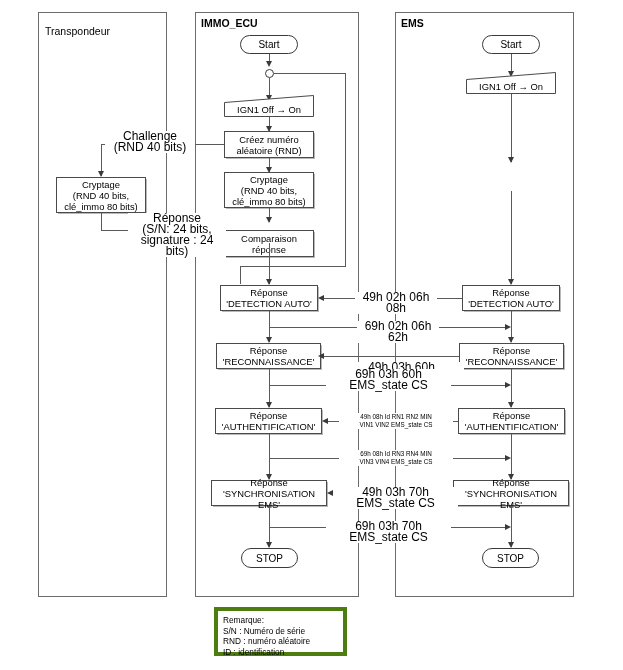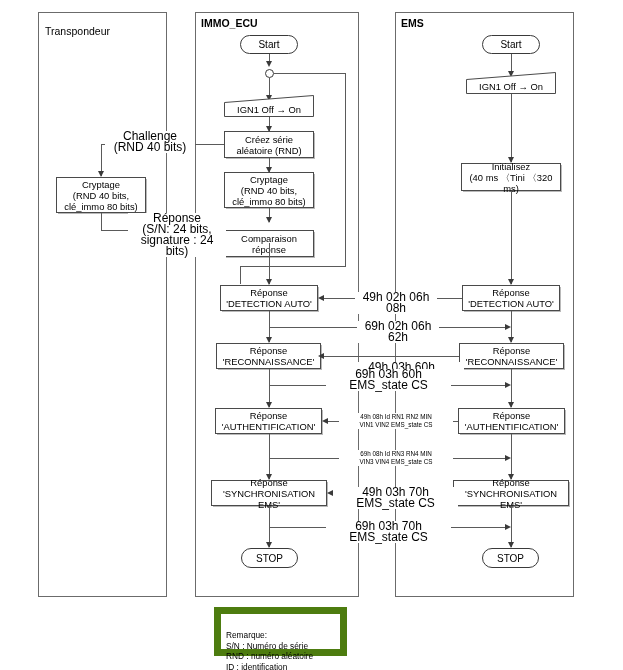--- a/index.html
+++ b/index.html
@@ -46,22 +46,22 @@
         border-bottom:3.5px solid transparent;border-right:6px solid #3a3a3a;}
   .ar-r{position:absolute;width:0;height:0;border-top:3.5px solid transparent;
         border-bottom:3.5px solid transparent;border-left:6px solid #3a3a3a;}
 
   
   .lbl{position:absolute;font-size:12px;line-height:11px;text-align:center;
        white-space:pre-line;background:#fff;padding:0 2px;}
   .lbl.small{font-size:6.3px;line-height:8px;}
 
   
-  .note{position:absolute;border:7px solid #4d7c0f;background:#fff;box-sizing:border-box;
-        font-size:8.3px;line-height:10.5px;padding:16px 5px;white-space:pre-line;}
+  .note{position:absolute;border:4px solid #4d7c0f;background:#fff;box-sizing:border-box;
+        font-size:8.3px;line-height:10.5px;padding:4px 5px;white-space:pre-line;}
 </style>
 </head>
 <body>
 
 <div id="stage">
 
   <div class="lane" style="left:38px;top:12px;width:127px;height:583px;"></div>
   <div class="lane-title" style="left:45px;top:25px;">Transpondeur</div>
 
   <div class="lane" style="left:195px;top:12px;width:162px;height:583px;"></div>
@@ -83,21 +83,21 @@
     <svg class="mtop" viewBox="0 0 90 22" preserveAspectRatio="none">
       <polygon points="0.5,7.5 89.5,0.5 89.5,21.5 0.5,21.5" fill="#ffffff" stroke="#4a4a4a" stroke-width="1"></polygon>
     </svg>
     <div class="mbody" style="border:none;background:transparent;">IGN1 Off → On</div>
   </div>
 
   <div class="vline" style="left:269px;top:117px;height:14px;"></div>
   <div class="ar-d" style="left:265.5px;top:126px;"></div>
 
   <div class="box" style="left:224px;top:131px;width:90px;height:27px;">
-    <span>Créez série
+    <span>Créez numéro
 aléatoire (RND)</span>
   </div>
 
   <div class="vline" style="left:269px;top:158px;height:14px;"></div>
   <div class="ar-d" style="left:265.5px;top:167px;"></div>
 
   <div class="box" style="left:224px;top:172px;width:90px;height:36px;">
     <span>Cryptage
 (RND 40 bits,
 clé_immo 80 bits)</span>
@@ -160,24 +160,20 @@
   <div class="manual" style="left:466px;top:72px;width:90px;height:22px;">
     <svg class="mtop" viewBox="0 0 90 22" preserveAspectRatio="none">
       <polygon points="0.5,7.5 89.5,0.5 89.5,21.5 0.5,21.5" fill="#ffffff" stroke="#4a4a4a" stroke-width="1"></polygon>
     </svg>
     <div class="mbody" style="border:none;background:transparent;">IGN1 Off → On</div>
   </div>
 
   <div class="vline" style="left:511px;top:94px;height:68px;"></div>
   <div class="ar-d" style="left:507.5px;top:157px;"></div>
 
-  <div class="box" style="left:461px;top:163px;width:100px;height:28px;">
-    <span>Initialisez
-(40 ms 〈Tini 〈320 ms)</span>
-  </div>
 
   <div class="vline" style="left:511px;top:191px;height:93px;"></div>
   <div class="ar-d" style="left:507.5px;top:279px;"></div>
 
   <div class="box" style="left:462px;top:285px;width:98px;height:26px;">
     <span>Réponse
 'DETECTION AUTO'</span>
   </div>
 
   <div class="vline" style="left:511px;top:311px;height:31px;"></div>

